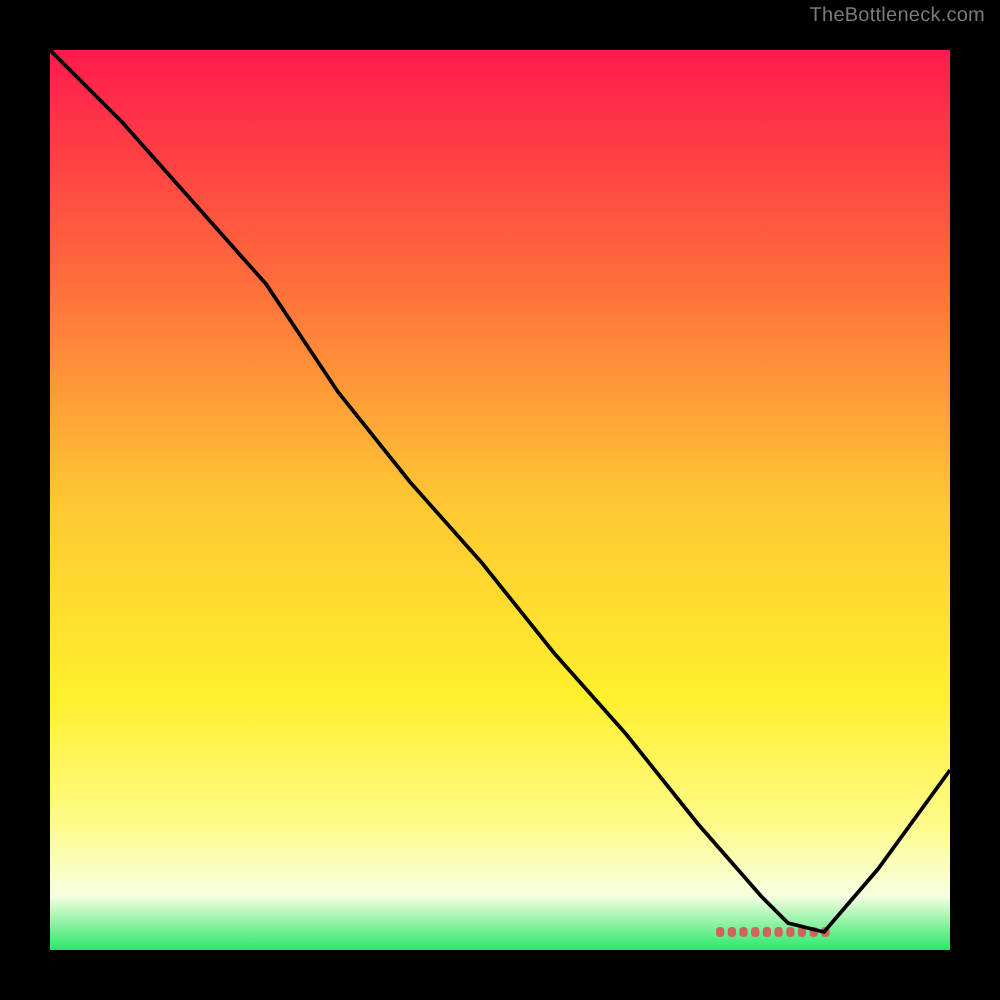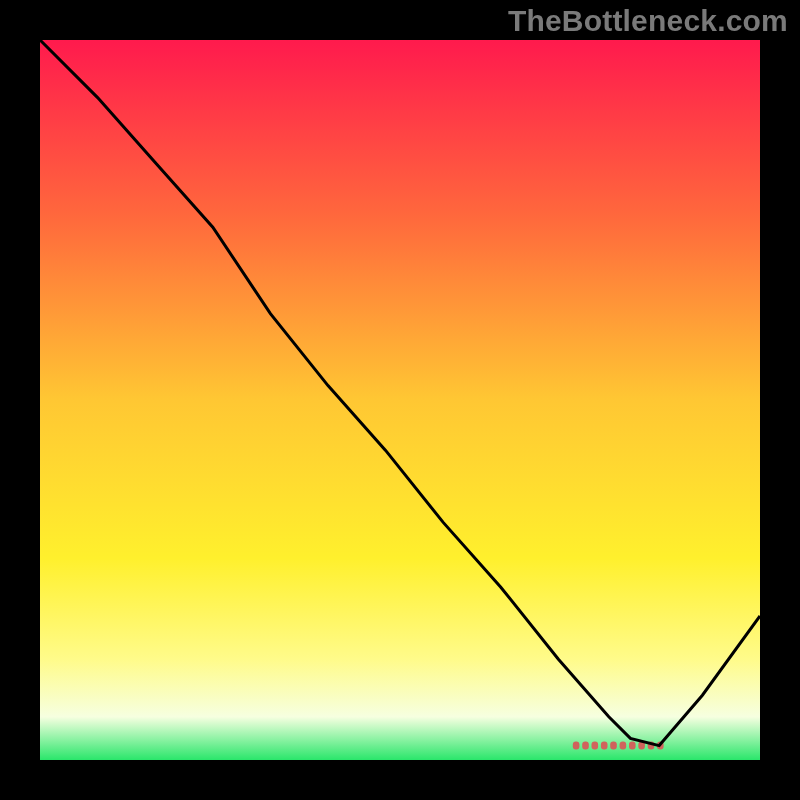--- a/index.html
+++ b/index.html
@@ -14,22 +14,22 @@
   .outer {
     position: relative;
     width: 800px;
     height: 800px;
     background: #000;
   }
   .watermark {
     position: absolute;
     top: 4px;
     right: 12px;
-    font-size: 30px;
-    font-weight: 700;
+    font-size: 16px;
+    font-weight: 400;
     color: #7a7a7a;
     letter-spacing: 0.2px;
   }
   .plot {
     position: absolute;
     left: 40px;
     top: 40px;
     width: 720px;
     height: 720px;
   }

